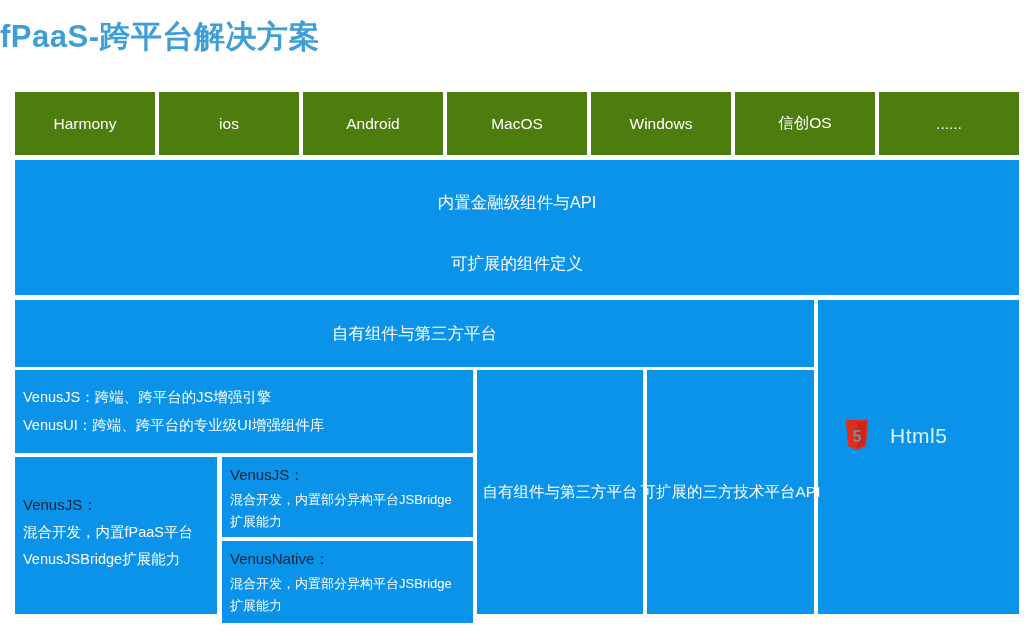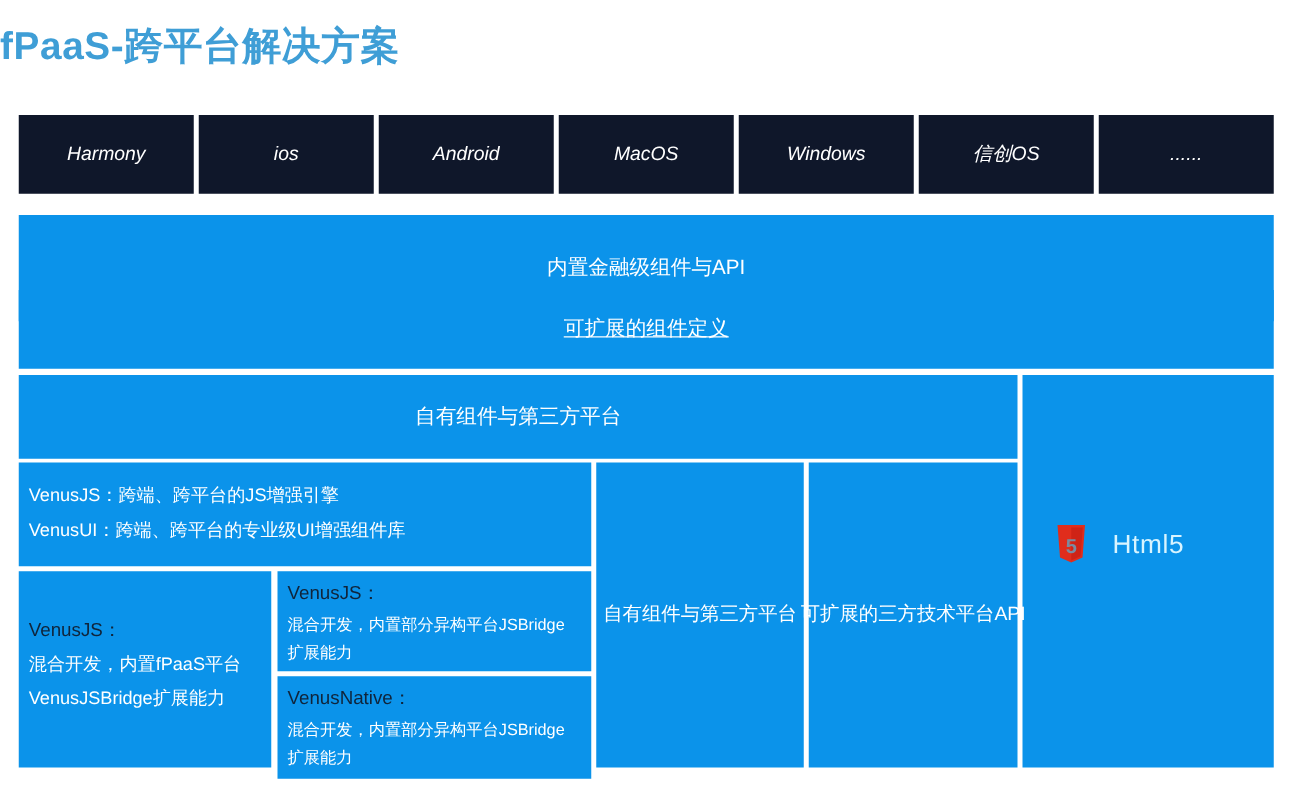--- a/index.html
+++ b/index.html
@@ -63,28 +63,27 @@
     position: absolute;
     left: 15px;
     top: 92px;
     width: 1004px;
     height: 63px;
     display: flex;
     gap: 4px;
   }
   .os-cell {
     flex: 1 1 0;
-    background: #0f172a;
+    background: #4d7c0f;
     display: flex;
     align-items: center;
     justify-content: center;
     color: #ffffff;
     font-size: 15.5px;
     box-sizing: border-box;
-    font-style: italic;
   }
 
   
   .txtbox {
     position: absolute;
     background: #0b93ea;
     box-sizing: border-box;
     padding: 10px 6px 10px 8px;
     overflow: hidden;
   }
@@ -153,25 +152,25 @@
       <span>Windows</span>
     </div>
     <div class="os-cell">
       <span>信创OS</span>
     </div>
     <div class="os-cell">
       <span>......</span>
     </div>
   </div>
 
-  <div class="tile center" style="left:15px; top:172px; width:1004px; height:85px;">
+  <div class="tile center" style="left:15px; top:160px; width:1004px; height:85px;">
     <span class="tile-label big">内置金融级组件与API</span>
   </div>
 
-  <div class="tile center" style="left:15px; top:232px; width:1004px; height:63px;text-decoration:underline;">
+  <div class="tile center" style="left:15px; top:232px; width:1004px; height:63px;">
     <span class="tile-label big">可扩展的组件定义</span>
   </div>
 
   <div class="tile center" style="left:15px; top:300px; width:799px; height:67px;">
     <span class="tile-label big">自有组件与第三方平台</span>
   </div>
 
   <div class="tile" style="left:818px; top:300px; width:201px; height:314px;">
     <div class="h5-inner">
       <span class="h5-logo">

